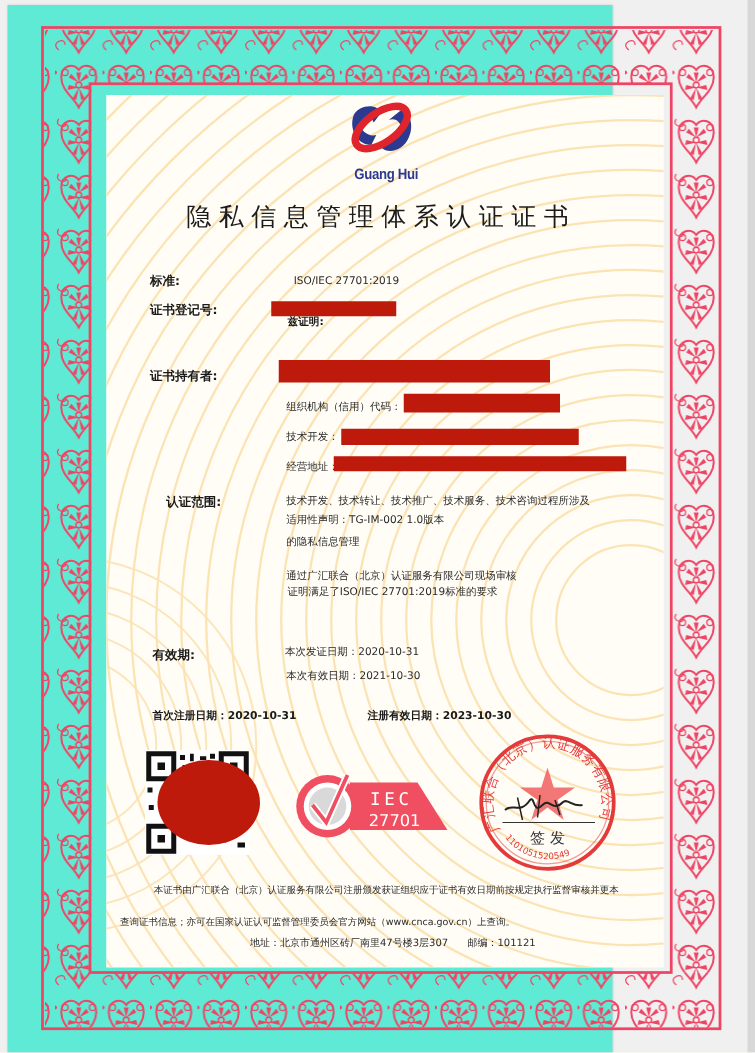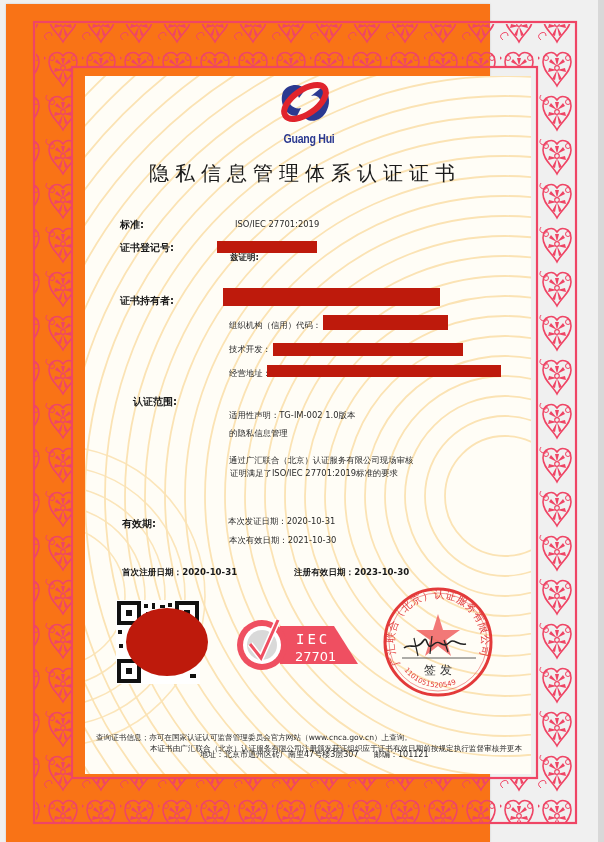--- a/index.html
+++ b/index.html
@@ -1,18 +1,18 @@
 <!DOCTYPE html>
 <html><head>
 <meta charset="utf-8">
 <style>
   html, body { margin:0; padding:0; }
   body { width:604px; height:842px; background:#f0f0f0; position:relative; overflow:hidden;
          font-family:"DejaVu Sans", "Liberation Sans", sans-serif; color:#222; }
-  .page { position:absolute; left:6px; top:4px; width:484px; height:838px; background:#f97316;
+  .page { position:absolute; left:6px; top:4px; width:484px; height:838px; background:#5eead4;
           box-shadow:0 0 2px rgba(0,0,0,0.15); }
   .scrollbar { position:absolute; right:0; top:0; width:6px; height:842px; background:#d8d8d8; }
   .border-svg { position:absolute; left:0; top:0; }
   .cream { position:absolute; left:79px; top:72px; width:446px; height:698px; overflow:hidden;
            background:#fffdf6; }
   .cream svg { position:absolute; left:0; top:0; }
   .abs { position:absolute; }
   .lbl { font-weight:bold; font-size:10px; color:#1a1a1a; white-space:nowrap; }
   .txt { font-size:8.4px; color:#2a2a2a; white-space:nowrap; }
   .red { background:#be1a0c; position:absolute; }
@@ -121,20 +121,21 @@
   <div class="abs txt" style="left:223px;top:316px">组织机构（信用）代码：</div>
   <div class="red" style="left:317px;top:311px;width:125px;height:15px"></div>
 
   <div class="abs txt" style="left:223px;top:340px">技术开发：</div>
   <div class="red" style="left:267px;top:339px;width:190px;height:13px"></div>
 
   <div class="abs txt" style="left:223px;top:364px">经营地址：</div>
   <div class="red" style="left:261px;top:361px;width:234px;height:12px"></div>
 
   <div class="abs lbl" style="left:127px;top:391px">认证范围:</div>
+  <div class="abs txt" style="left:223px;top:391px">技术开发、技术转让、技术推广、技术服务、技术咨询过程所涉及</div>
   <div class="abs txt" style="left:223px;top:424px">的隐私信息管理</div>
   <div class="abs txt" style="left:223px;top:406px">适用性声明：TG-IM-002  1.0版本</div>
 
   <div class="abs txt" style="left:223px;top:451px">通过广汇联合（北京）认证服务有限公司现场审核</div>
   <div class="abs txt" style="left:224px;top:464px">证明满足了ISO/IEC 27701:2019标准的要求</div>
 
   <div class="abs lbl" style="left:116px;top:513px">有效期:</div>
   <div class="abs txt" style="left:222px;top:512px">
     <span>本次发证日期：</span><span>2020-10-31</span>
   </div>
@@ -201,19 +202,19 @@
       </defs>
     <text font-size="7" fill="#e33a3a" font-family="DejaVu Sans, sans-serif">
       <textPath href="#numpath">1101051520549</textPath>
     </text>
     <line x1="22" y1="72" x2="96" y2="72" stroke="#333" stroke-width="0.8"></line>
     <path d="M24,62 C30,56 36,66 44,54 C48,50 46,66 54,58 C60,52 62,64 70,56 C74,52 78,60 86,58" fill="none" stroke="#222" stroke-width="1.6"></path>
     <path d="M34,52 L38,70 M52,50 L50,68 M64,54 L68,66" fill="none" stroke="#222" stroke-width="1.2"></path>
     <text x="44" y="88" font-size="12" fill="#333" font-family="DejaVu Serif, serif" letter-spacing="4">签发</text>
   </svg>
 
-  <div class="footer" style="top:738px;text-align:right">本证书由广汇联合（北京）认证服务有限公司注册颁发获证组织应于证书有效日期前按规定执行监督审核并更本</div>
+  <div class="footer" style="top:701px;text-align:center">本证书由广汇联合（北京）认证服务有限公司注册颁发获证组织应于证书有效日期前按规定执行监督审核并更本</div>
   <div class="footer" style="top:727px">查询证书信息；亦可在国家认证认可监督管理委员会官方网站（www.cnca.gov.cn）上查询。</div>
   <div class="abs txt" style="left:194px;top:745px;font-size:8px">地址：北京市通州区砖厂南里47号楼3层307</div>
   <div class="abs txt" style="left:368px;top:745px;font-size:8px">邮编：101121</div>
 </div>
 
 <div class="scrollbar"></div>
 
 </body></html>

